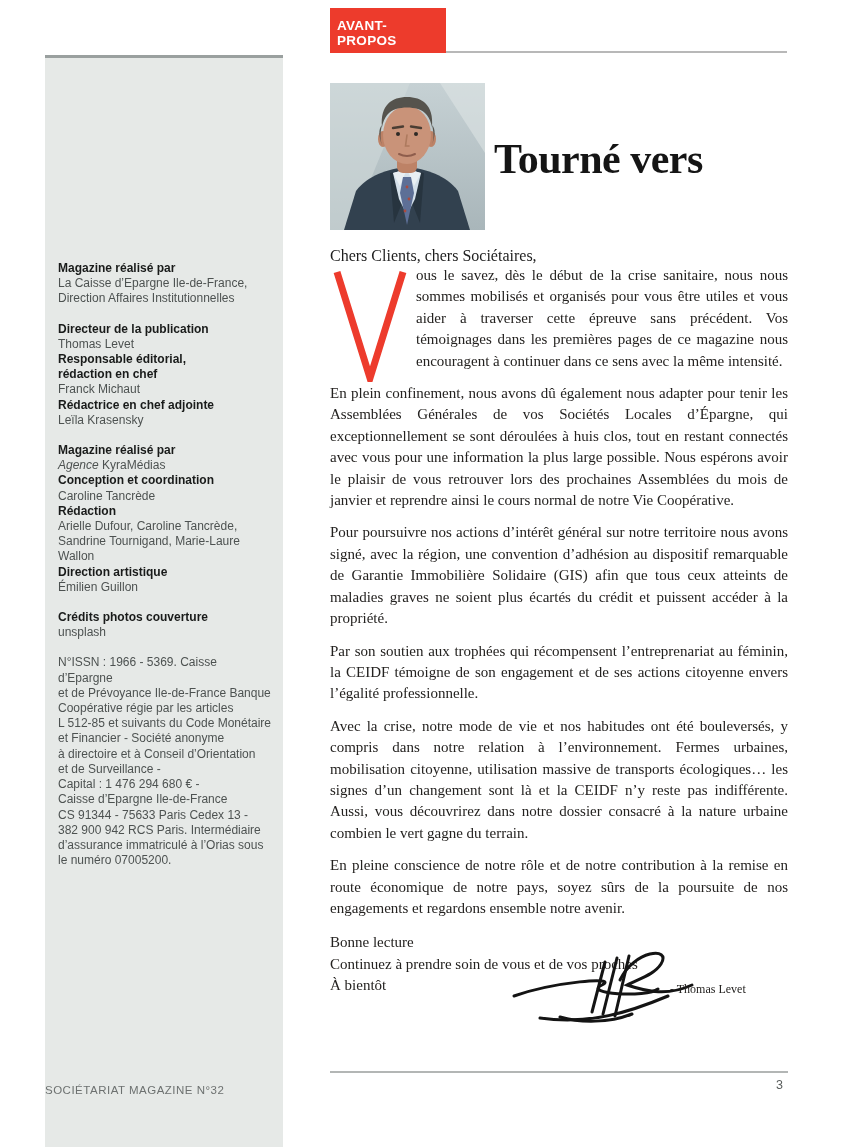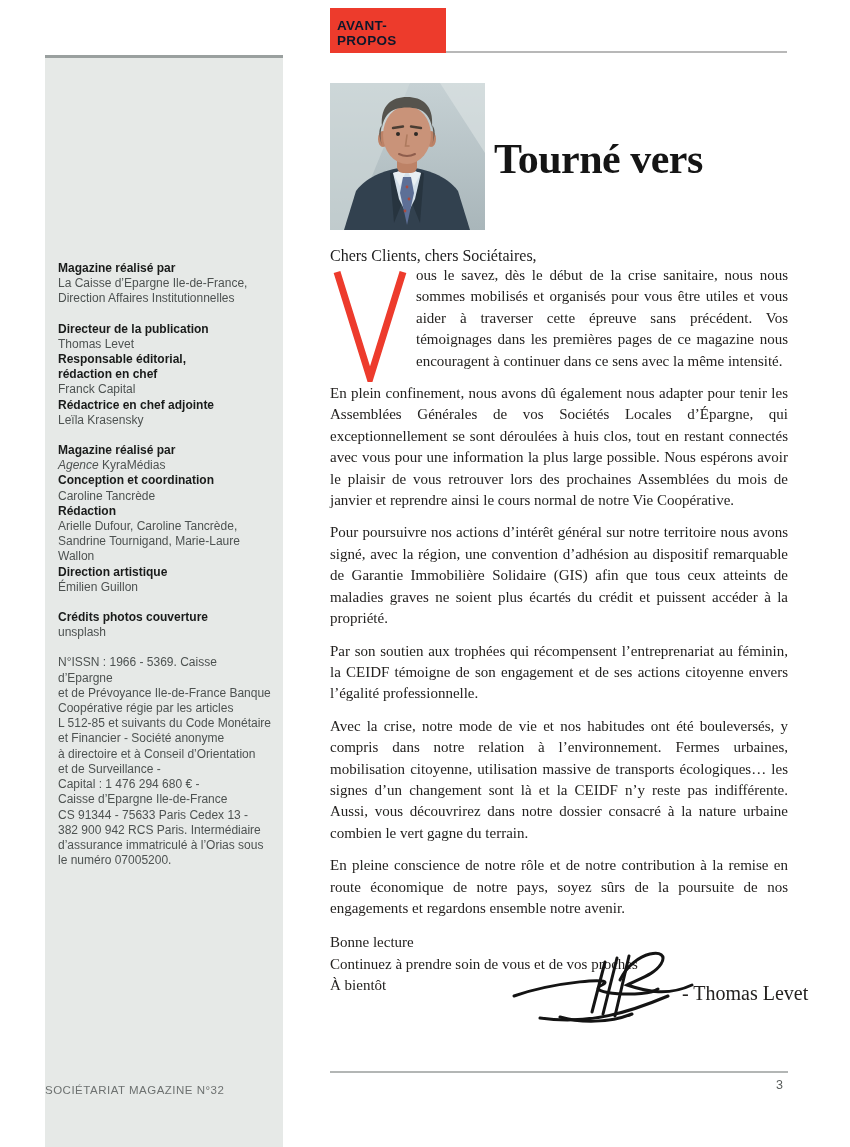--- a/index.html
+++ b/index.html
@@ -9,21 +9,21 @@
     overflow:hidden; font-family:"Liberation Serif", serif; color:#242220;
   }
 
   
   .badge {
     position:absolute; left:330px; top:8px; width:116px; height:45px;
     background:var(--accent,#ed3b2c); z-index:2; display:flex; align-items:flex-end;
   }
   .badge span {
     font-family:"Liberation Sans", sans-serif; font-weight:bold; font-size:13.5px;
-    color:#0f172a; padding:0 0 5px 7px; letter-spacing:0.3px;
+    color:#ffffff; padding:0 0 5px 7px; letter-spacing:0.3px;
   }
   .top-rule { position:absolute; left:330px; top:51px; width:457px; height:2px; background:#b8b8b8; }
   .bottom-rule { position:absolute; left:330px; top:1071px; width:458px; height:2px; background:#b3b6b5; }
 
   
   .masthead {
     position:absolute; left:45px; top:55px; width:238px; height:1136px;
     background:var(--sidebar-bg,#e6e9e7);
     border-top:3px solid #9aa09f; border-bottom:2px solid #aab0ae;
   }
@@ -52,21 +52,21 @@
   .lead-text { margin:0 0 0 86px; }
 
   .lead-text, .para, .closing-line {
     font-size:15px; line-height:21.4px; color:#242220;
   }
   .lead-text, .para { text-align:justify; }
   .para { margin:11px 0 0 0; }
 
   .closing { position:relative; margin-top:13px; }
   .signature { position:absolute; left:178px; top:14px; width:192px; height:78px; pointer-events:none; }
-  .sig-name { position:absolute; left:352px; top:50px; font-size:20px; white-space:nowrap; }
+  .sig-name { position:absolute; left:340px; top:50px; font-size:12px; white-space:nowrap; }
 
   
   .footer-mag {
     position:absolute; left:45px; top:1084px;
     font-family:"Liberation Sans", sans-serif; font-size:11.5px;
     letter-spacing:0.5px; color:#6d7170;
   }
   .page-num {
     position:absolute; left:776px; top:1078px;
     font-family:"Liberation Sans", sans-serif; font-size:12.5px; color:#5a5e5d;
@@ -87,21 +87,21 @@
         <div class="mh-block">
           <div class="mh-line mh-bold">Magazine réalisé par</div>
           <div class="mh-line">La Caisse d’Epargne Ile-de-France,</div>
           <div class="mh-line">Direction Affaires Institutionnelles</div>
         </div>
         <div class="mh-block">
           <div class="mh-line mh-bold">Directeur de la publication</div>
           <div class="mh-line">Thomas Levet</div>
           <div class="mh-line mh-bold">Responsable éditorial,</div>
           <div class="mh-line mh-bold">rédaction en chef</div>
-          <div class="mh-line">Franck Capital</div>
+          <div class="mh-line">Franck Michaut</div>
           <div class="mh-line mh-bold">Rédactrice en chef adjointe</div>
           <div class="mh-line">Leïla Krasensky</div>
         </div>
         <div class="mh-block">
           <div class="mh-line mh-bold">Magazine réalisé par</div>
           <div class="mh-line"><em>Agence</em> KyraMédias</div>
           <div class="mh-line mh-bold">Conception et coordination</div>
           <div class="mh-line">Caroline Tancrède</div>
           <div class="mh-line mh-bold">Rédaction</div>
           <div class="mh-line">Arielle Dufour, Caroline Tancrède,</div>

